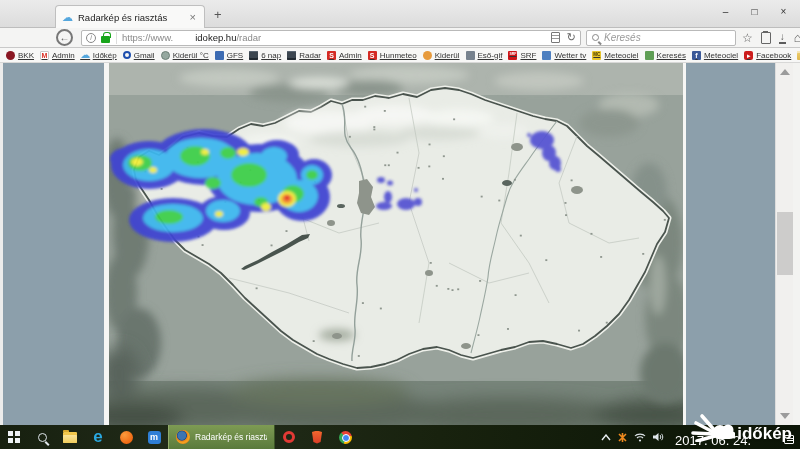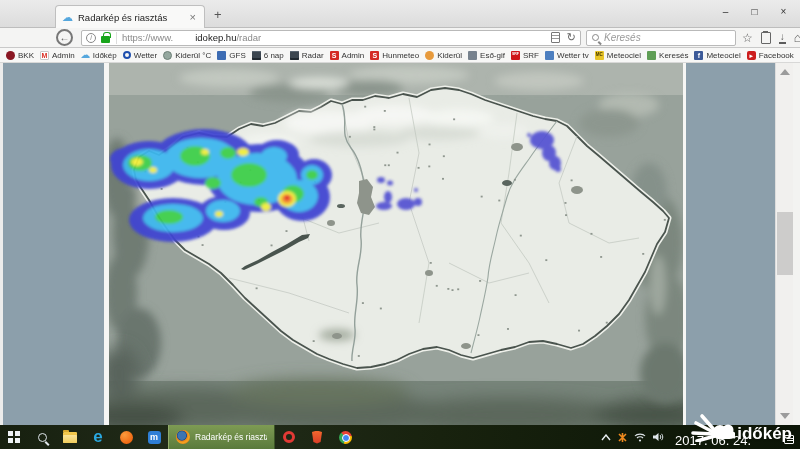--- a/index.html
+++ b/index.html
@@ -52,21 +52,21 @@
   .abp{width:16px;height:14px;background:#c70d0d;color:#fff;font-size:4.5px;font-weight:bold;
     display:flex;align-items:center;justify-content:center;
     clip-path:polygon(30% 0,70% 0,100% 30%,100% 70%,70% 100%,30% 100%,0 70%,0 30%);}
   .caret{font-size:7px;color:#666;margin-left:-4px;}
   .burger{width:13px;height:11px;border-top:2px solid #5c5c5c;border-bottom:2px solid #5c5c5c;position:relative;}
   .burger:before{content:"";position:absolute;left:0;top:2.5px;width:13px;height:2px;background:#5c5c5c;}
   
   .bmbar{position:absolute;left:0;top:48px;width:800px;height:15px;background:#f7f7f6;
     border-bottom:1px solid #d8d8d7;display:flex;align-items:center;padding:0 6px;
     font-size:8px;color:#333;overflow:hidden;white-space:nowrap;}
-  .bm-item{display:inline-flex;align-items:center;gap:3px;margin-right:6px;flex:none;}
+  .bm-item{display:inline-flex;align-items:center;gap:3px;margin-right:6px;flex:none;text-decoration:underline;}
   .bm-ic{width:9px;height:9px;display:inline-flex;align-items:center;justify-content:center;
     font-weight:bold;flex:none;line-height:1;}
   
   .content{position:absolute;left:0;top:63px;width:800px;height:362px;background:#8c9fab;}
   .edgeL{position:absolute;left:0;top:0;width:3px;height:100%;background:#ececeb;}
   .edgeR{position:absolute;right:0;top:0;width:7px;height:100%;background:#f3f3f1;}
   .mapwrap{position:absolute;left:104px;top:0;width:582px;height:362px;
     border-left:5px solid #f6f6f4;border-right:3px solid #f6f6f4;background:#98a29b;}
   .mapwrap svg{display:block;}
   
@@ -168,21 +168,21 @@
       <span class="bm-item">
         <span class="bm-ic" style="background: rgb(255, 255, 255); border-radius: 1px; border: 1px solid rgb(201, 201, 201); color: rgb(217, 48, 37); font-size: 7px;">M</span>
         <span>Admin</span>
       </span>
       <span class="bm-item">
         <span class="bm-ic" style="color: rgb(85, 167, 221); font-size: 10px;">☁</span>
         <span>Időkép</span>
       </span>
       <span class="bm-item">
         <span class="bm-ic" style="border: 2.5px solid rgb(31, 79, 174); border-radius: 50%; width: 8px; height: 8px;"></span>
-        <span>Wetter</span>
+        <span>Gmail</span>
       </span>
       <span class="bm-item">
         <span class="bm-ic" style="background: rgb(149, 168, 159); border-radius: 50%; border: 1px solid rgb(109, 128, 119);"></span>
         <span>Kiderül °C</span>
       </span>
       <span class="bm-item">
         <span class="bm-ic" style="background: rgb(61, 108, 179); border-radius: 1px;"></span>
         <span>GFS</span>
       </span>
       <span class="bm-item">

